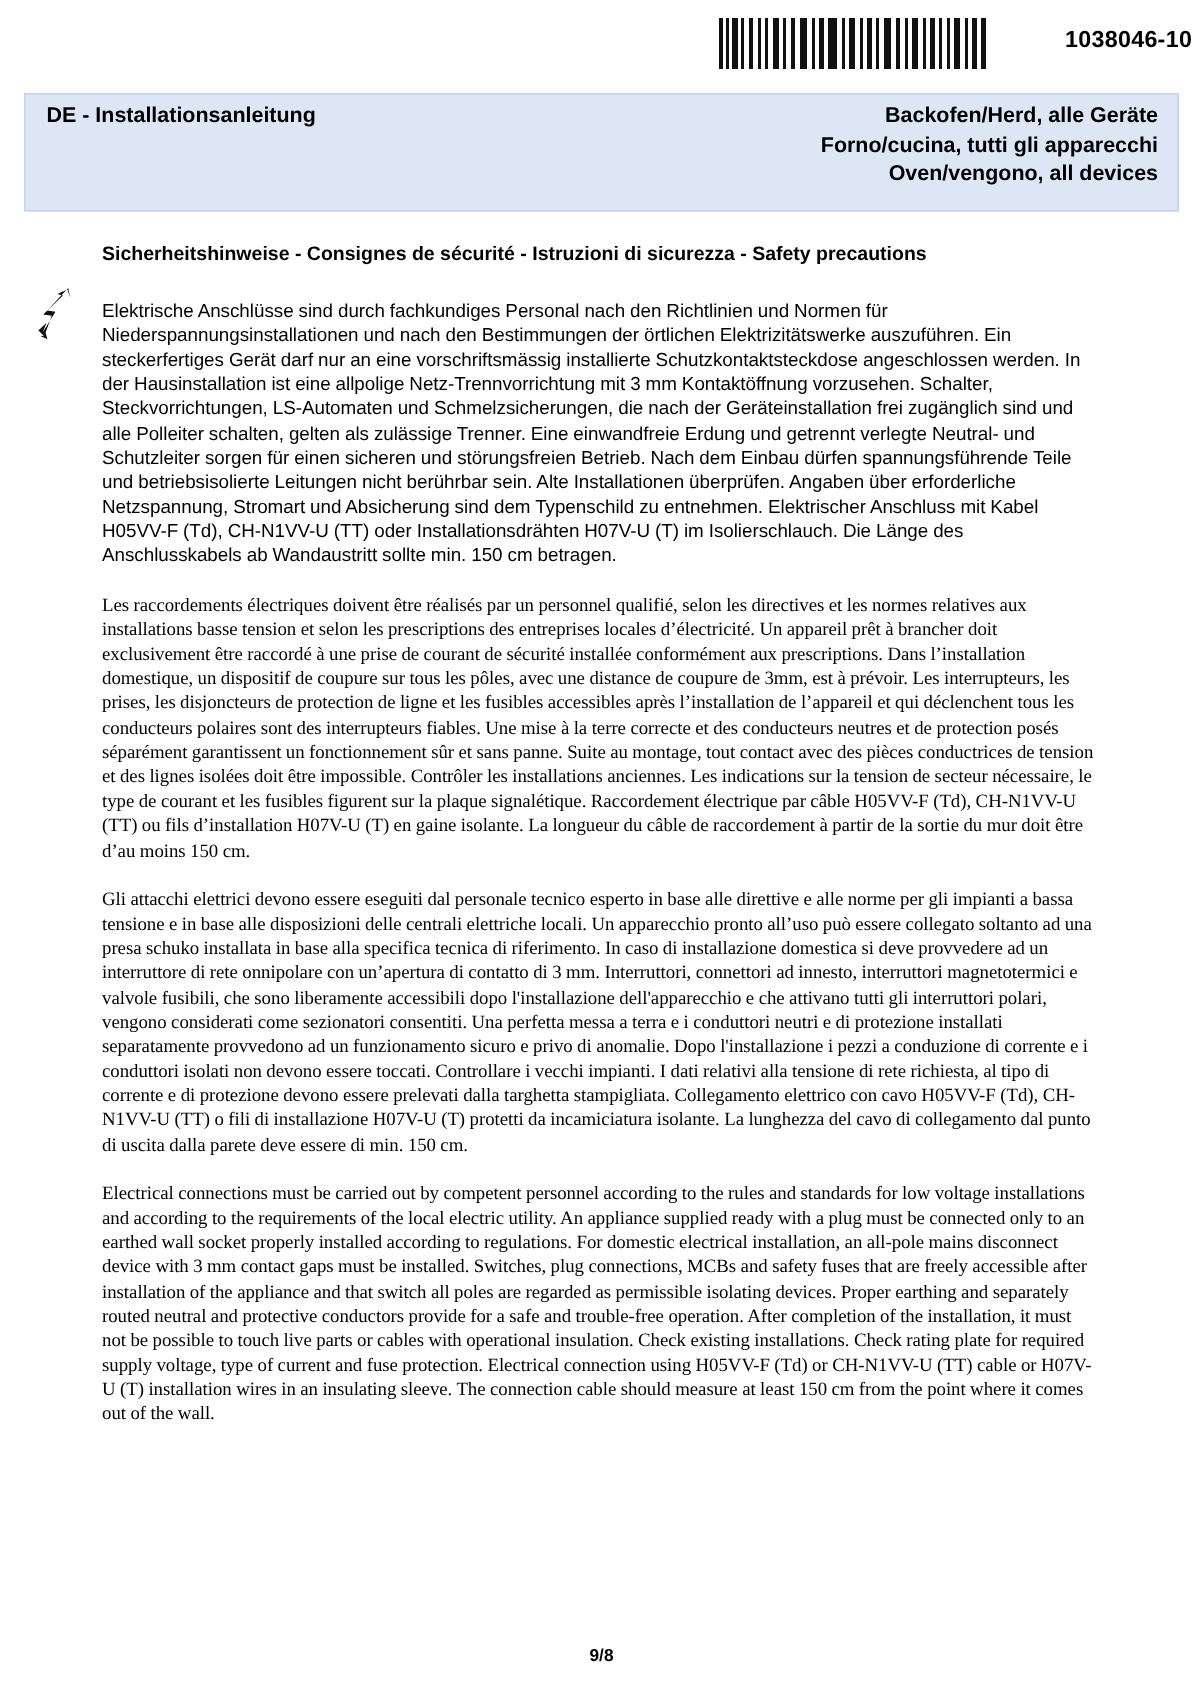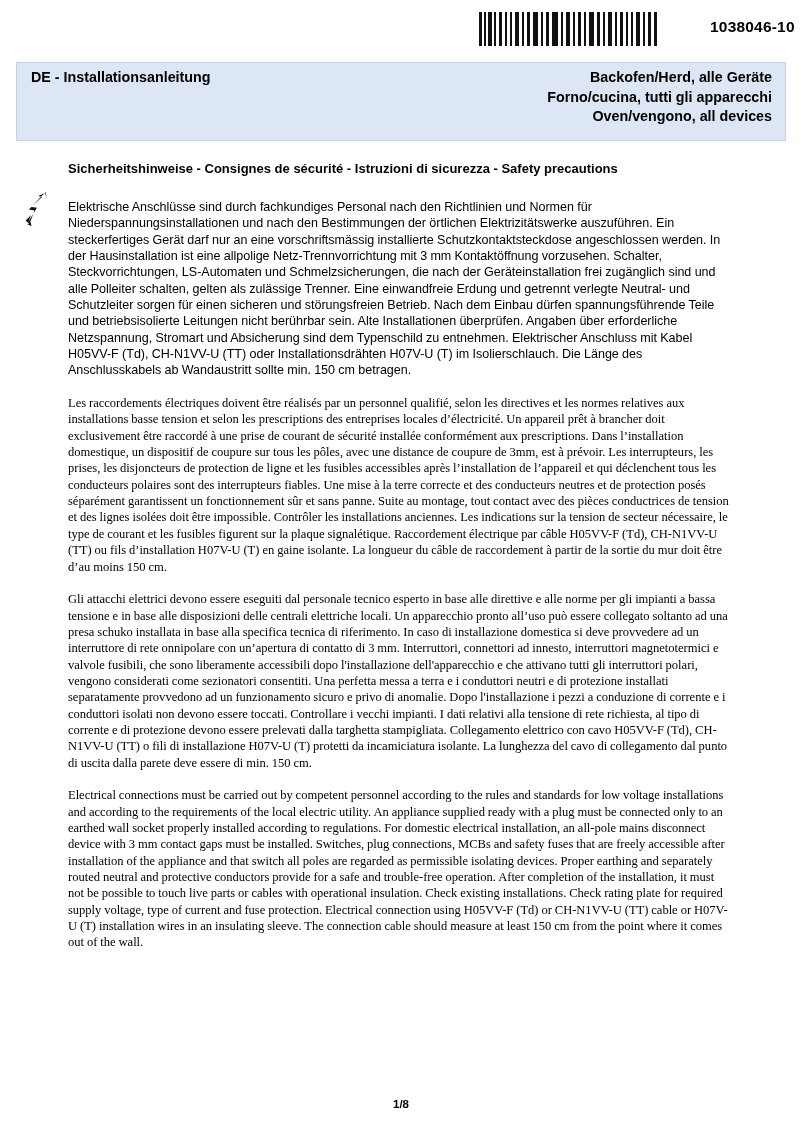--- a/index.html
+++ b/index.html
@@ -184,13 +184,13 @@
            L24.8 8.6 Z" fill="#111111"></path>
 </svg>
 
 <div class="bodycol">
   <p class="para">Elektrische Anschlüsse sind durch fachkundiges Personal nach den Richtlinien und Normen für Niederspannungsinstallationen und nach den Bestimmungen der örtlichen Elektrizitätswerke auszuführen. Ein steckerfertiges Gerät darf nur an eine vorschriftsmässig installierte Schutzkontaktsteckdose angeschlossen werden. In der Hausinstallation ist eine allpolige Netz-Trennvorrichtung mit 3 mm Kontaktöffnung vorzusehen. Schalter, Steckvorrichtungen, LS-Automaten und Schmelzsicherungen, die nach der Geräteinstallation frei zugänglich sind und alle Polleiter schalten, gelten als zulässige Trenner. Eine einwandfreie Erdung und getrennt verlegte Neutral- und Schutzleiter sorgen für einen sicheren und störungsfreien Betrieb. Nach dem Einbau dürfen spannungsführende Teile und betriebsisolierte Leitungen nicht berührbar sein. Alte Installationen überprüfen. Angaben über erforderliche Netzspannung, Stromart und Absicherung sind dem Typenschild zu entnehmen. Elektrischer Anschluss mit Kabel H05VV-F (Td), CH-N1VV-U (TT) oder Installationsdrähten H07V-U (T) im Isolierschlauch. Die Länge des Anschlusskabels ab Wandaustritt sollte min. 150 cm betragen.</p>
   <p class="para">Les raccordements électriques doivent être réalisés par un personnel qualifié, selon les directives et les normes relatives aux installations basse tension et selon les prescriptions des entreprises locales d’électricité. Un appareil prêt à brancher doit exclusivement être raccordé à une prise de courant de sécurité installée conformément aux prescriptions. Dans l’installation domestique, un dispositif de coupure sur tous les pôles, avec une distance de coupure de 3mm, est à prévoir. Les interrupteurs, les prises, les disjoncteurs de protection de ligne et les fusibles accessibles après l’installation de l’appareil et qui déclenchent tous les conducteurs polaires sont des interrupteurs fiables.  Une mise à la terre correcte et des conducteurs neutres et de protection posés séparément garantissent un fonctionnement sûr et sans panne. Suite au montage, tout contact avec des pièces conductrices de tension et des lignes isolées doit être impossible. Contrôler les installations anciennes. Les indications sur la tension de secteur nécessaire, le type de courant et les fusibles figurent sur la plaque signalétique. Raccordement électrique par câble H05VV-F (Td), CH-N1VV-U (TT) ou fils d’installation H07V-U (T) en gaine isolante. La longueur du câble de raccordement à partir de la sortie du mur doit être d’au moins 150 cm.</p>
   <p class="para">Gli attacchi elettrici devono essere eseguiti dal personale tecnico esperto in base alle direttive e alle norme per gli impianti a bassa tensione e in base alle disposizioni delle centrali elettriche locali. Un apparecchio pronto all’uso può essere collegato soltanto ad una presa schuko installata in base alla specifica tecnica di riferimento. In caso di installazione domestica si deve provvedere ad un interruttore di rete onnipolare con un’apertura di contatto di 3 mm. Interruttori, connettori ad innesto, interruttori magnetotermici e valvole fusibili, che sono liberamente accessibili dopo l'installazione dell'apparecchio e che attivano tutti gli interruttori polari, vengono considerati come sezionatori consentiti. Una perfetta messa a terra e i conduttori neutri e di protezione installati separatamente provvedono ad un funzionamento sicuro e privo di anomalie. Dopo l'installazione i pezzi a conduzione di corrente e i conduttori isolati non devono essere toccati. Controllare i vecchi impianti. I dati relativi alla tensione di rete richiesta, al tipo di corrente e di protezione devono essere prelevati dalla targhetta stampigliata. Collegamento elettrico con cavo H05VV-F (Td), CH-N1VV-U (TT) o fili di installazione H07V-U (T) protetti da incamiciatura isolante. La lunghezza del cavo di collegamento dal punto di uscita dalla parete deve essere di min. 150 cm.</p>
   <p class="para">Electrical connections must be carried out by competent personnel according to the rules and standards for low voltage installations and according to the requirements of the local electric utility. An appliance supplied ready with a plug must be connected only to an earthed wall socket properly installed according to regulations. For domestic electrical installation, an all-pole mains disconnect device with 3 mm contact gaps must be installed. Switches, plug connections, MCBs and safety fuses that are freely accessible after installation of the appliance and that switch all poles are regarded as permissible isolating devices. Proper earthing and separately routed neutral and protective conductors provide for a safe and trouble-free operation. After completion of the installation, it must not be possible to touch live parts or cables with operational insulation. Check existing installations. Check rating plate for required supply voltage, type of current and fuse protection. Electrical connection using H05VV-F (Td) or CH-N1VV-U (TT) cable or H07V-U (T) installation wires in an insulating sleeve. The connection cable should measure at least 150 cm from the point where it comes out of the wall.</p>
 </div>
 
-<div class="footer">1/8</div>
+<div class="footer">9/8</div>
 
 </body></html>

